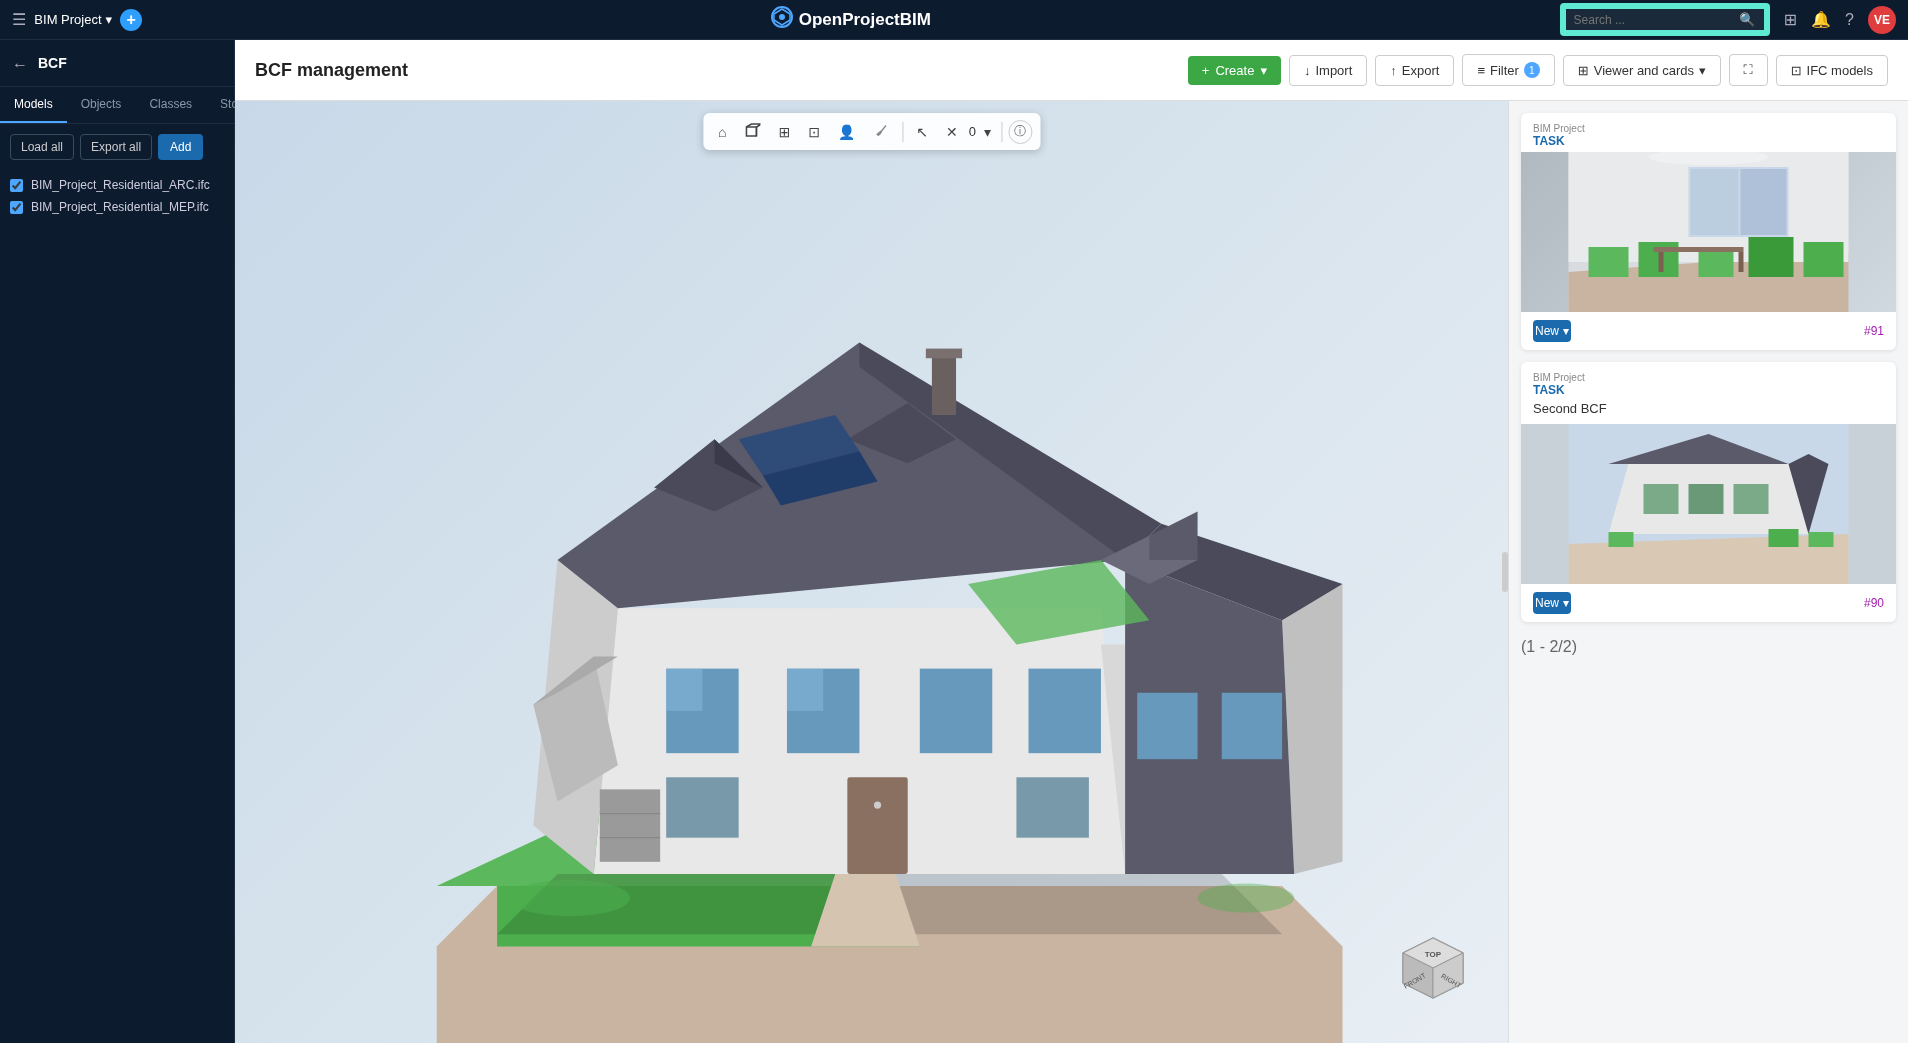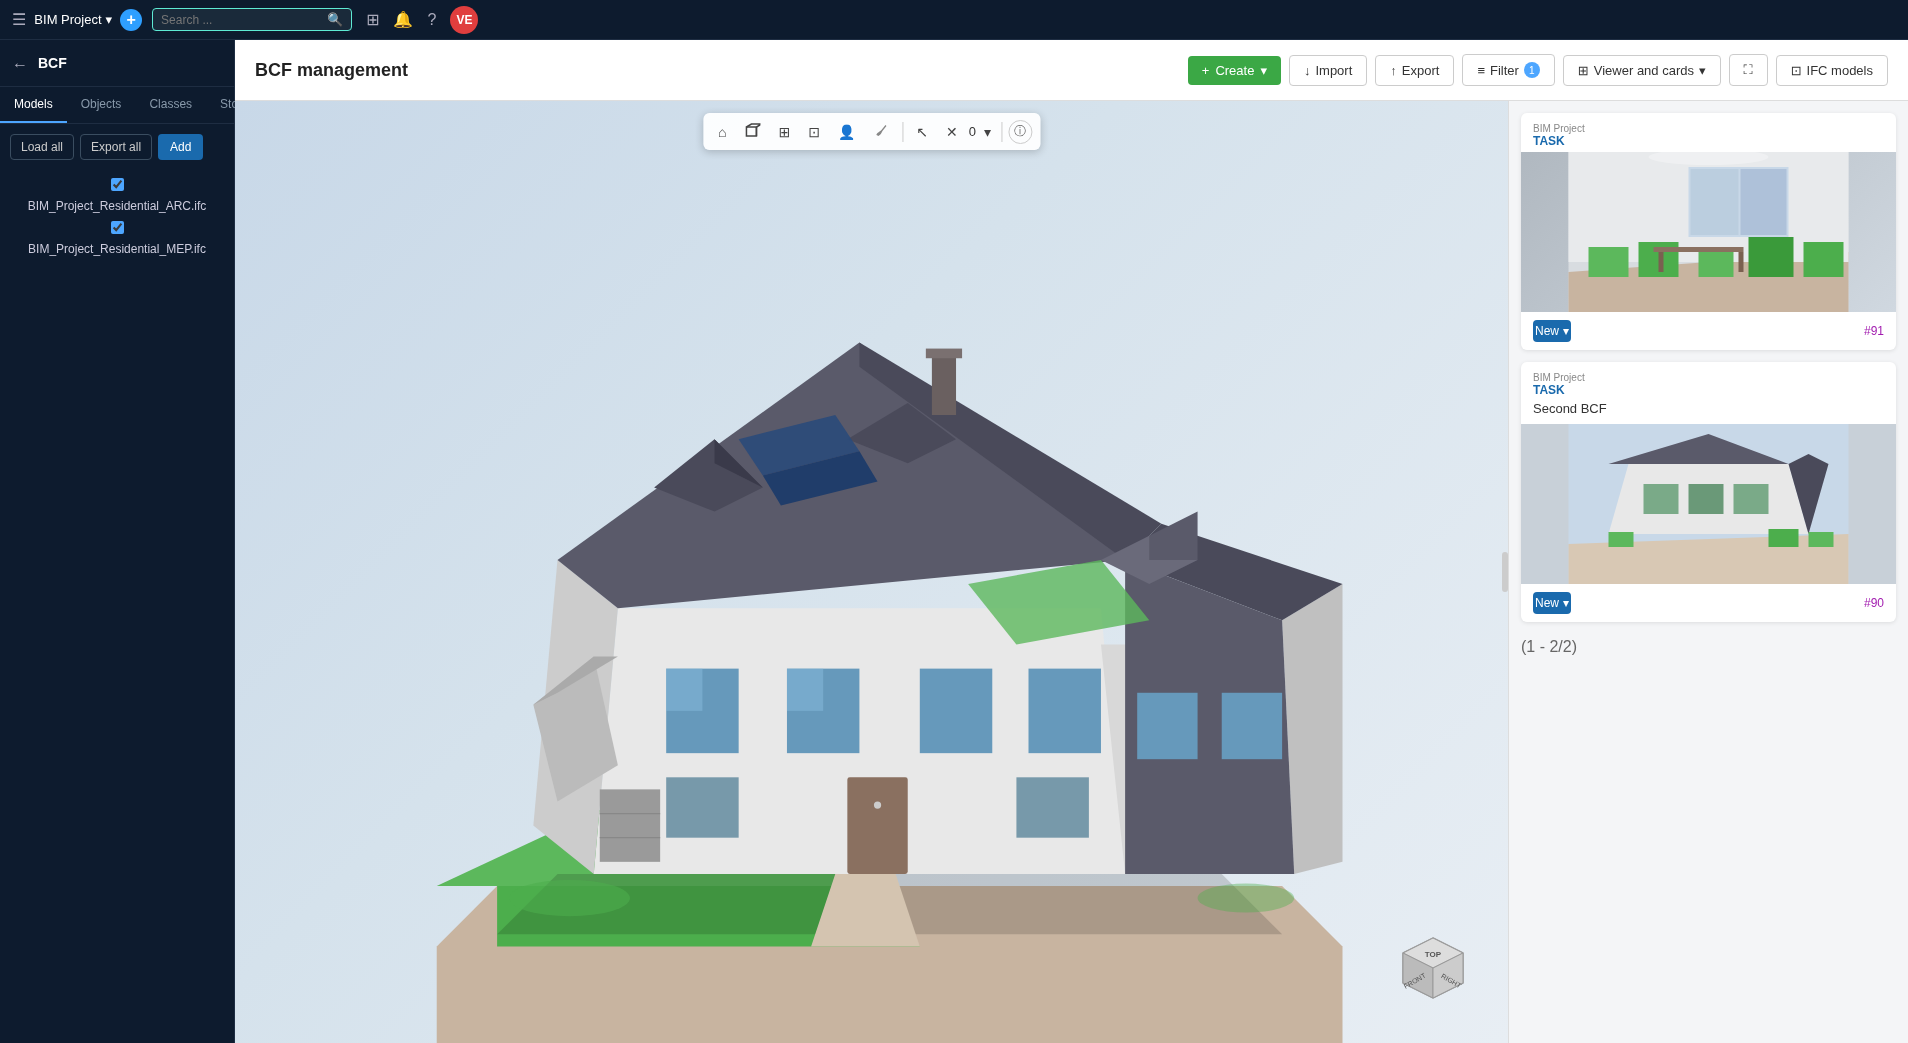--- a/index.html
+++ b/index.html
@@ -12,42 +12,42 @@
     }
     .top-nav-left { display: flex; align-items: center; gap: 8px; }
     .hamburger-icon { color: #aab; font-size: 16px; cursor: pointer; }
     .project-name { color: #fff; font-size: 13px; display: flex; align-items: center; gap: 4px; cursor: pointer; }
     .add-btn { width: 22px; height: 22px; background: #2e9fff; border-radius: 50%; display: flex; align-items: center; justify-content: center; font-size: 16px; color: #fff; cursor: pointer; font-weight: bold; }
     .top-nav-center { flex: 1; display: flex; justify-content: center; align-items: center; }
     .logo { display: flex; align-items: center; gap: 6px; }
     .logo-icon { color: #4da6ff; font-size: 18px; }
     .logo-text { color: #fff; font-size: 17px; font-weight: 600; }
     .top-nav-right { display: flex; align-items: center; gap: 14px; }
-    .search-box { display: flex; align-items: center; background: #1a2a3a; border: 1px solid #5eead4; border-radius: 4px; padding: 3px 8px; gap: 6px; }
+    .search-box { display: flex; align-items: center; background: #1a2a3a; border: 6px solid #5eead4; border-radius: 4px; padding: 3px 8px; gap: 6px; }
     .search-box input { background: transparent; border: none; color: #ccc; font-size: 12px; outline: none; width: 160px; }
     .search-icon { color: #aab; font-size: 13px; }
     .nav-icon { color: #aab; font-size: 16px; cursor: pointer; }
     .avatar { width: 28px; height: 28px; background: #e03e3e; border-radius: 50%; display: flex; align-items: center; justify-content: center; font-size: 12px; font-weight: bold; cursor: pointer; }
 
     
     .main-layout { display: flex; height: calc(1043px - 40px); }
 
     
     .sidebar { width: 235px; background: #0d1b2e; border-right: 1px solid #1e2d42; display: flex; flex-direction: column; }
     .sidebar-header { display: flex; align-items: center; padding: 14px 12px; gap: 10px; border-bottom: 1px solid #1e2d42; }
     .back-btn { color: #aab; font-size: 16px; cursor: pointer; }
     .sidebar-title { color: #fff; font-size: 14px; font-weight: 600; }
     .sidebar-nav { display: flex; gap: 0; border-bottom: 1px solid #1e2d42; }
     .sidebar-nav-item { padding: 10px 14px; font-size: 12px; color: #8899aa; cursor: pointer; }
     .sidebar-nav-item.active { color: #fff; border-bottom: 2px solid #4da6ff; }
     .sidebar-actions { display: flex; gap: 6px; padding: 10px 10px; }
     .btn-outline { background: transparent; border: 1px solid #3a4d60; color: #ccc; padding: 5px 10px; border-radius: 4px; font-size: 12px; cursor: pointer; }
     .btn-primary-small { background: #1a6aad; border: none; color: #fff; padding: 5px 12px; border-radius: 4px; font-size: 12px; cursor: pointer; }
     .file-list { padding: 8px 10px; display: flex; flex-direction: column; gap: 8px; }
-    .file-item { display: flex; align-items: center; gap: 8px; font-size: 12px; color: #ccd; flex-direction: column; }
+    .file-item { display: flex; align-items: center; gap: 8px; font-size: 12px; color: #ccd; }
     .file-item input[type="checkbox"] { accent-color: #4da6ff; }
 
     
     .content-area { flex: 1; display: flex; flex-direction: column; background: #1a2535; position: relative; }
 
     
     .bcf-header { display: flex; align-items: center; justify-content: space-between; padding: 14px 20px; background: #fff; border-bottom: 1px solid #ddd; }
     .bcf-title { font-size: 18px; font-weight: 600; color: #222; }
     .bcf-actions { display: flex; align-items: center; gap: 8px; }
     .btn-create { background: #3ba845; color: #fff; border: none; padding: 7px 14px; border-radius: 4px; font-size: 13px; cursor: pointer; display: flex; align-items: center; gap: 6px; }
@@ -104,20 +104,32 @@
 <body>
 
 <div class="top-nav">
   <div class="top-nav-left">
     <span class="hamburger-icon">☰</span>
     <span class="project-name">
       <span>BIM Project</span>
       <span>▾</span>
     </span>
     <div class="add-btn">+</div>
+  </div>
+  <div class="top-nav-center">
+    <div class="logo">
+      <span class="logo-icon">
+        <svg width="22" height="22" viewBox="0 0 22 22" fill="none">
+            <circle cx="11" cy="11" r="10" stroke="#4da6ff" stroke-width="2"></circle>
+            <path d="M11 3 L19 8 L19 14 L11 19 L3 14 L3 8 Z" stroke="#4da6ff" stroke-width="1.5" fill="none"></path>
+            <circle cx="11" cy="11" r="3" fill="#4da6ff"></circle>
+          </svg>
+      </span>
+      <span class="logo-text">OpenProjectBIM</span>
+    </div>
   </div>
   <div class="top-nav-right">
     <div class="search-box">
       <input type="text" placeholder="Search ..." style="">
       <span class="search-icon">🔍</span>
     </div>
     <span class="nav-icon">⊞</span>
     <span class="nav-icon">🔔</span>
     <span class="nav-icon">?</span>
     <div class="avatar">VE</div>

